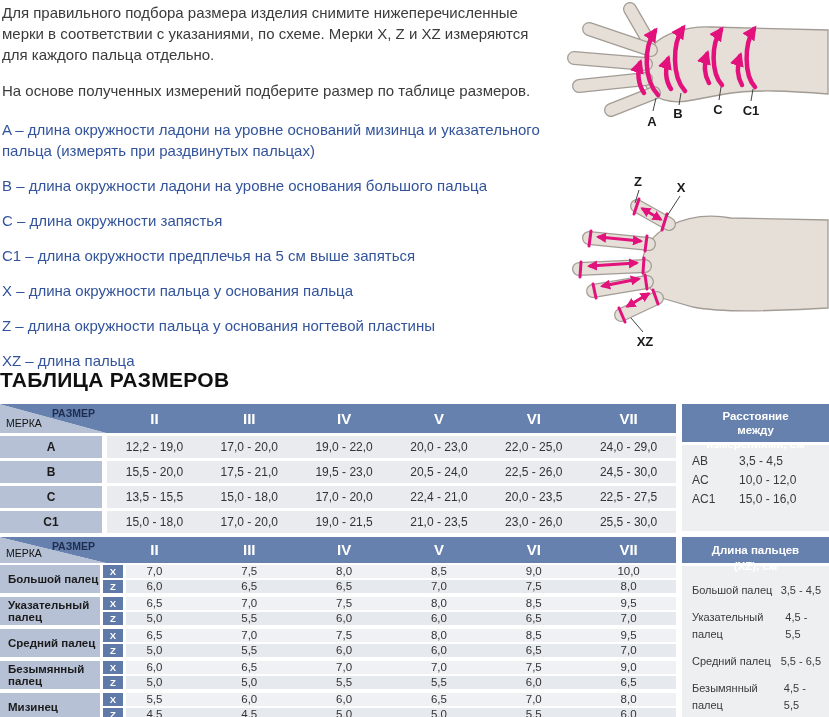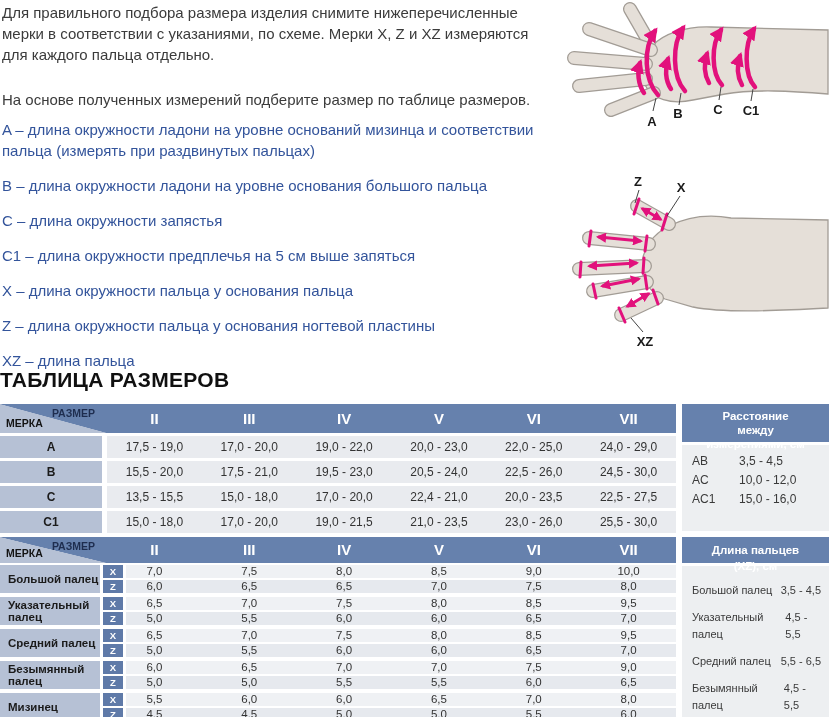--- a/index.html
+++ b/index.html
@@ -15,41 +15,41 @@
     --body-text:#3b3b3b;
     --hand-fill:#e5dfd8;
     --hand-stroke:#a29c95;
   }
   *{margin:0;padding:0;box-sizing:border-box}
   html,body{background:#fff}
   body{width:829px;height:717px;position:relative;overflow:hidden;
        font-family:"Liberation Sans",sans-serif;color:var(--body-text)}
 
   .intro{position:absolute;left:2px;top:2px;width:548px;font-size:15px;line-height:21px}
-  .intro p + p{margin-top:24px}
+  .intro p + p{margin-top:15px}
 
   .defs{position:absolute;left:2px;top:119px;width:578px;color:var(--blue-text);
         font-size:15px;line-height:21px}
   .defs p{margin-bottom:14px}
 
   .d1{position:absolute;left:558px;top:0;width:271px;height:168px}
   .d2{position:absolute;left:558px;top:170px;width:271px;height:180px}
 
   .title{position:absolute;left:0;top:368px;width:612px;
          font-size:21px;font-weight:bold;color:#101010;letter-spacing:.3px}
 
   
   .t1{position:absolute;left:0;top:404px;width:676px}
   .t2{position:absolute;left:0;top:537px;width:676px;height:180px;overflow:hidden}
   .thead{display:flex;height:29px;background:var(--header-blue)}
   .t2 .thead{height:26px}
   .corner{position:relative;width:107px;height:100%;
           background:linear-gradient(to top right,var(--label-light) 49.5%,var(--header-blue) 50.5%)}
   .c-top{position:absolute;top:3px;right:12px;font-size:10.5px;font-weight:bold;color:#1e2d4f}
-  .c-bottom{position:absolute;bottom:4px;left:6px;font-size:10.5px;font-weight:bold;color:#141414}
+  .c-bottom{position:absolute;bottom:4px;left:6px;font-size:10.5px;font-weight:normal;color:#141414}
   .hcols{flex:1;display:grid;grid-template-columns:repeat(6,1fr)}
   .hcol{color:#fff;font-weight:bold;font-size:15px;text-align:center;line-height:29px}
   .t2 .hcol{line-height:26px}
 
   .t1row{display:flex;margin-top:3px;height:22px}
   .t1lab{width:102px;background:var(--label-light);font-size:12px;font-weight:bold;
          color:#1b1b1b;text-align:center;line-height:22px}
   .t1dat{margin-left:5px;flex:1;background:var(--cell-gray);
          display:grid;grid-template-columns:repeat(6,1fr)}
   .t1cell{font-size:12px;color:#333;text-align:center;line-height:22px}
@@ -96,21 +96,21 @@
 </style>
 </head>
 <body>
 
 <div class="intro">
   <p>Для правильного подбора размера изделия снимите нижеперечисленные мерки в соответствии с указаниями, по схеме. Мерки X, Z и XZ измеряются для каждого пальца отдельно.</p>
   <p>На основе полученных измерений подберите размер по таблице размеров.</p>
 </div>
 
 <div class="defs">
-    <p>A – длина окружности ладони на уровне оснований мизинца и соответствии пальца (измерять при раздвинутых пальцах)</p>
+    <p>A – длина окружности ладони на уровне оснований мизинца и указательного пальца (измерять при раздвинутых пальцах)</p>
     <p>B – длина окружности ладони на уровне основания большого пальца</p>
     <p>C – длина окружности запястья</p>
     <p>C1 – длина окружности предплечья на 5 см выше запяться</p>
     <p>X – длина окружности пальца у основания пальца</p>
     <p>Z – длина окружности пальца у основания ногтевой пластины</p>
     <p>XZ – длина пальца</p>
   </div>
 
 <div class="d1">
   <svg viewBox="0 0 269 168" width="271" height="168">
@@ -217,21 +217,21 @@
         <div class="hcol">IV</div>
         <div class="hcol">V</div>
         <div class="hcol">VI</div>
         <div class="hcol">VII</div>
       </div>
   </div>
   <div class="tbody">
       <div class="t1row">
         <div class="t1lab">A</div>
         <div class="t1dat">
-          <div class="t1cell">17,5 - 19,0</div>
+          <div class="t1cell">12,2 - 19,0</div>
           <div class="t1cell">17,0 - 20,0</div>
           <div class="t1cell">19,0 - 22,0</div>
           <div class="t1cell">20,0 - 23,0</div>
           <div class="t1cell">22,0 - 25,0</div>
           <div class="t1cell">24,0 - 29,0</div>
         </div>
       </div>
       <div class="t1row">
         <div class="t1lab">B</div>
         <div class="t1dat">

